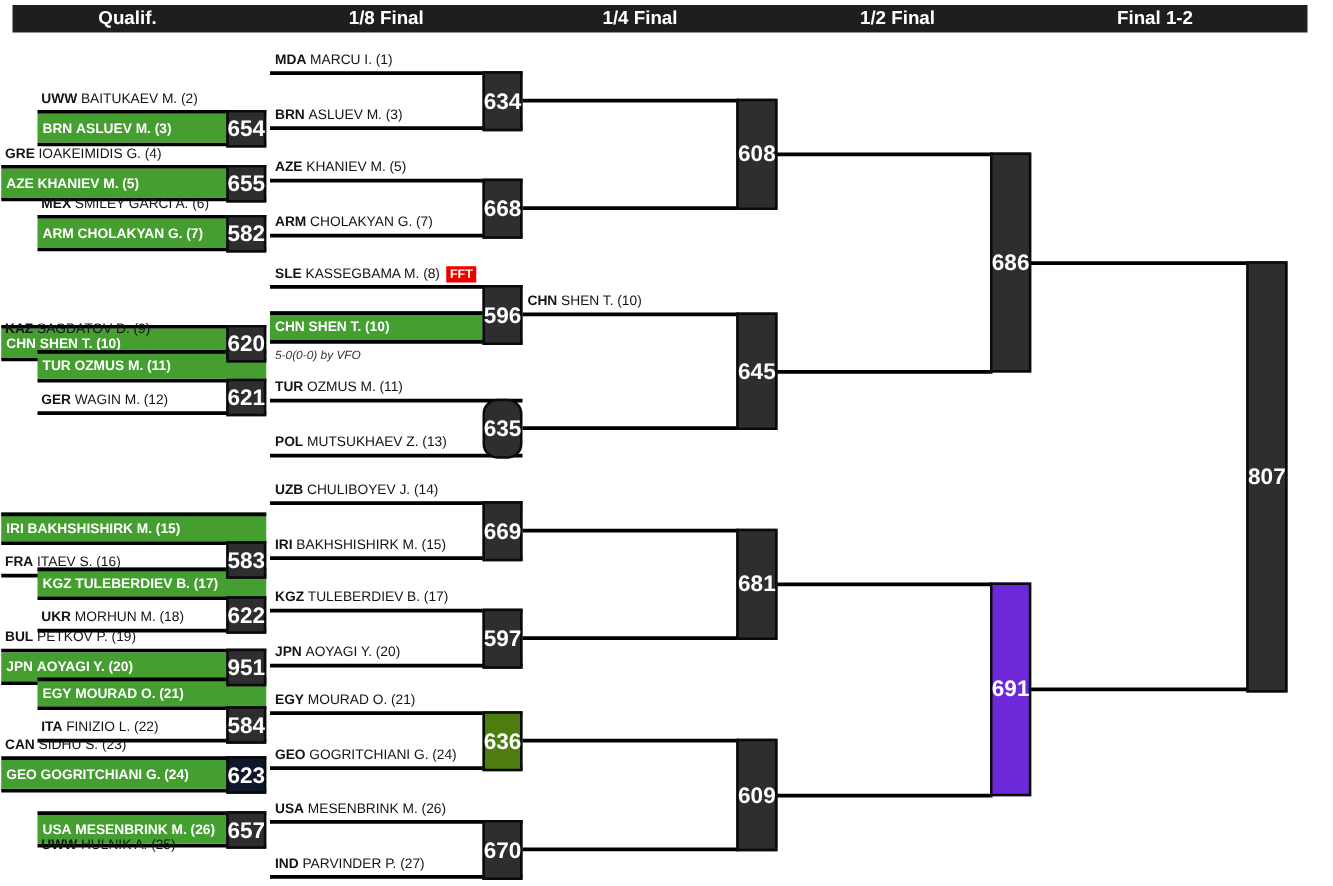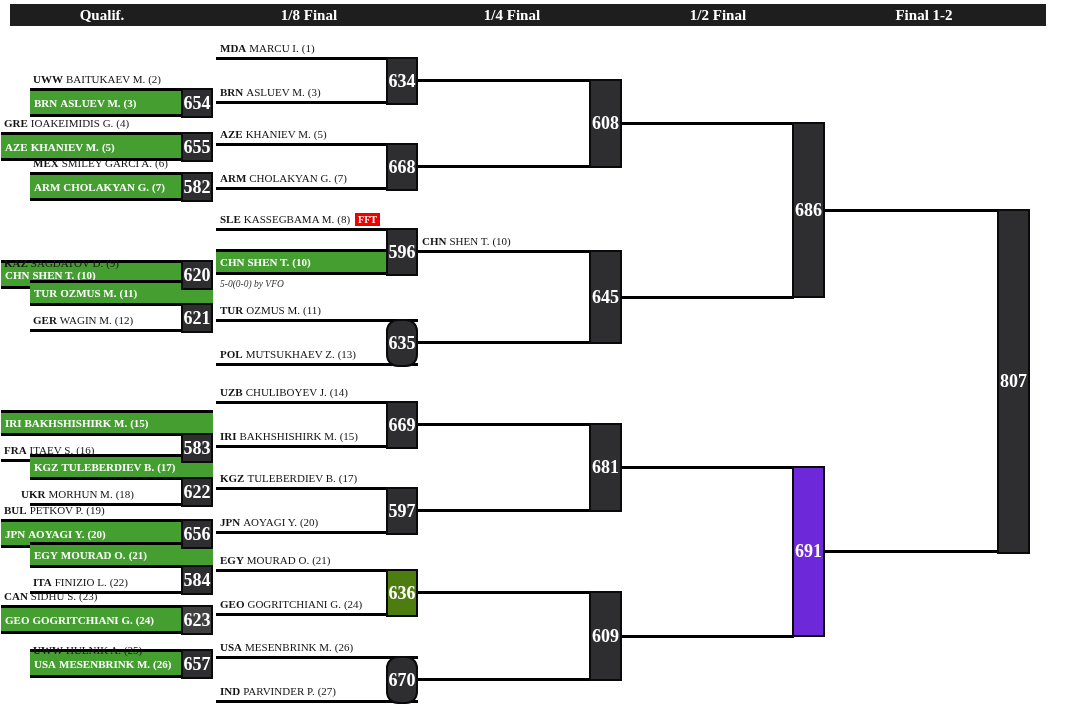--- a/index.html
+++ b/index.html
@@ -1,17 +1,17 @@
 <!DOCTYPE html>
 <html><head>
 <meta charset="utf-8">
 <style>
   html,body{margin:0;padding:0;background:#fff;width:1066px;height:709px;overflow:hidden;}
   #stage{position:relative;width:1066px;height:709px;background:#fff;
-         font-family:Liberation Serif, serif;}
+         font-family:Liberation Sans, sans-serif;}
   .hline{position:absolute;height:3px;background:#000;z-index:1;}
   .name-row{position:absolute;height:13px;line-height:13px;white-space:nowrap;
             font-size:11px;color:#141414;z-index:3;}
   .name-row .cc{font-weight:700;}
   .name-row .nm,.name-row .sd{margin-left:3px;}
   .win-bar{position:absolute;display:flex;align-items:center;box-sizing:border-box;
            z-index:2;color:#fff;font-size:11px;font-weight:700;white-space:nowrap;}
   .win-bar .cc{margin-left:4px;}
   .win-bar .nm,.win-bar .sd{margin-left:3px;}
   .score-box{position:absolute;box-sizing:border-box;display:flex;align-items:center;
@@ -101,60 +101,60 @@
     <div class="score-box" style="left: 181px; top: 433px; width: 32px; height: 30px; background: rgb(46, 46, 48);">
       <span>583</span>
     </div>
     <div class="hline" style="left: 30px; top: 477px; width: 183px;"></div>
     <div class="hline" style="left: 30px; top: 503px; width: 183px;"></div>
     <div class="win-bar" style="left: 30px; top: 454px; width: 183px; height: 23px; background: rgb(68, 158, 48); border-top: 3px solid rgb(0, 0, 0);">
       <span class="cc">KGZ</span>
       <span class="nm">TULEBERDIEV B.</span>
       <span class="sd">(17)</span>
     </div>
-    <div class="name-row" style="left: 21px; top: 488px;"><span class="cc">UKR</span><span class="nm">MORHUN M.</span><span class="sd">(18)</span></div>
+    <div class="name-row" style="left: 33px; top: 488px;"><span class="cc">UKR</span><span class="nm">MORHUN M.</span><span class="sd">(18)</span></div>
     <div class="score-box" style="left: 181px; top: 477px; width: 32px; height: 30px; background: rgb(46, 46, 48);">
       <span>622</span>
     </div>
     <div class="hline" style="left: 1px; top: 519px; width: 212px;"></div>
     <div class="hline" style="left: 1px; top: 545px; width: 212px;"></div>
     <div class="name-row" style="left: 4px; top: 504px;"><span class="cc">BUL</span><span class="nm">PETKOV P.</span><span class="sd">(19)</span></div>
     <div class="win-bar" style="left: 1px; top: 522px; width: 180px; height: 23px; background: rgb(68, 158, 48);">
       <span class="cc">JPN</span>
       <span class="nm">AOYAGI Y.</span>
       <span class="sd">(20)</span>
     </div>
     <div class="score-box" style="left: 181px; top: 519px; width: 32px; height: 30px; background: rgb(46, 46, 48);">
-      <span>656</span>
+      <span>951</span>
     </div>
     <div class="hline" style="left: 30px; top: 565px; width: 183px;"></div>
     <div class="hline" style="left: 30px; top: 591px; width: 183px;"></div>
     <div class="win-bar" style="left: 30px; top: 542px; width: 183px; height: 23px; background: rgb(68, 158, 48); border-top: 3px solid rgb(0, 0, 0);">
       <span class="cc">EGY</span>
       <span class="nm">MOURAD O.</span>
       <span class="sd">(21)</span>
     </div>
     <div class="name-row" style="left: 33px; top: 576px;"><span class="cc">ITA</span><span class="nm">FINIZIO L.</span><span class="sd">(22)</span></div>
     <div class="score-box" style="left: 181px; top: 565px; width: 32px; height: 30px; background: rgb(46, 46, 48);">
       <span>584</span>
     </div>
     <div class="hline" style="left: 1px; top: 605px; width: 212px;"></div>
     <div class="hline" style="left: 1px; top: 631px; width: 212px;"></div>
     <div class="name-row" style="left: 4px; top: 590px;"><span class="cc">CAN</span><span class="nm">SIDHU S.</span><span class="sd">(23)</span></div>
     <div class="win-bar" style="left: 1px; top: 608px; width: 180px; height: 23px; background: rgb(68, 158, 48);">
       <span class="cc">GEO</span>
       <span class="nm">GOGRITCHIANI G.</span>
       <span class="sd">(24)</span>
     </div>
-    <div class="score-box" style="left: 181px; top: 605px; width: 32px; height: 30px; background: #404040;">
+    <div class="score-box" style="left: 181px; top: 605px; width: 32px; height: 30px; background: #0f172a;">
       <span>623</span>
     </div>
     <div class="hline" style="left: 30px; top: 649px; width: 183px;"></div>
     <div class="hline" style="left: 30px; top: 675px; width: 183px;"></div>
-    <div class="name-row" style="left: 33px; top: 644px; text-align: center;"><span class="cc">UWW</span><span class="nm">HULNIK A.</span><span class="sd">(25)</span></div>
+    <div class="name-row" style="left: 33px; top: 670px; text-align: center;"><span class="cc">UWW</span><span class="nm">HULNIK A.</span><span class="sd">(25)</span></div>
     <div class="win-bar" style="left: 30px; top: 652px; width: 151px; height: 23px; background: rgb(68, 158, 48);">
       <span class="cc">USA</span>
       <span class="nm">MESENBRINK M.</span>
       <span class="sd">(26)</span>
     </div>
     <div class="score-box" style="left: 181px; top: 649px; width: 32px; height: 30px; background: rgb(46, 46, 48);">
       <span>657</span>
     </div>
     <div class="hline" style="left: 216px; top: 57px; width: 202px;"></div>
     <div class="hline" style="left: 216px; top: 101px; width: 202px;"></div>
@@ -207,21 +207,21 @@
     <div class="hline" style="left: 216px; top: 613px; width: 202px;"></div>
     <div class="name-row" style="left: 220px; top: 554px;"><span class="cc">EGY</span><span class="nm">MOURAD O.</span><span class="sd">(21)</span></div>
     <div class="name-row" style="left: 220px; top: 598px;"><span class="cc">GEO</span><span class="nm">GOGRITCHIANI G.</span><span class="sd">(24)</span></div>
     <div class="score-box" style="left: 386px; top: 569px; width: 32px; height: 48px; background: #4d7c0f;">
       <span>636</span>
     </div>
     <div class="hline" style="left: 216px; top: 656px; width: 202px;"></div>
     <div class="hline" style="left: 216px; top: 700px; width: 202px;"></div>
     <div class="name-row" style="left: 220px; top: 641px;"><span class="cc">USA</span><span class="nm">MESENBRINK M.</span><span class="sd">(26)</span></div>
     <div class="name-row" style="left: 220px; top: 685px;"><span class="cc">IND</span><span class="nm">PARVINDER P.</span><span class="sd">(27)</span></div>
-    <div class="score-box" style="left: 386px; top: 656px; width: 32px; height: 48px; background: rgb(46, 46, 48); border-radius: 12px;">
+    <div class="score-box" style="left: 386px; top: 656px; width: 32px; height: 48px; background: rgb(46, 46, 48);">
       <span>670</span>
     </div>
     <div class="hline" style="left: 418px; top: 79px; width: 173px;"></div>
     <div class="hline" style="left: 418px; top: 165px; width: 173px;"></div>
     <div class="score-box" style="left: 589px; top: 79px; width: 33px; height: 89px; background: rgb(46, 46, 48);">
       <span>608</span>
     </div>
     <div class="hline" style="left: 620px; top: 122px; width: 174px;"></div>
     <div class="hline" style="left: 418px; top: 250px; width: 173px;"></div>
     <div class="hline" style="left: 418px; top: 341px; width: 173px;"></div>

